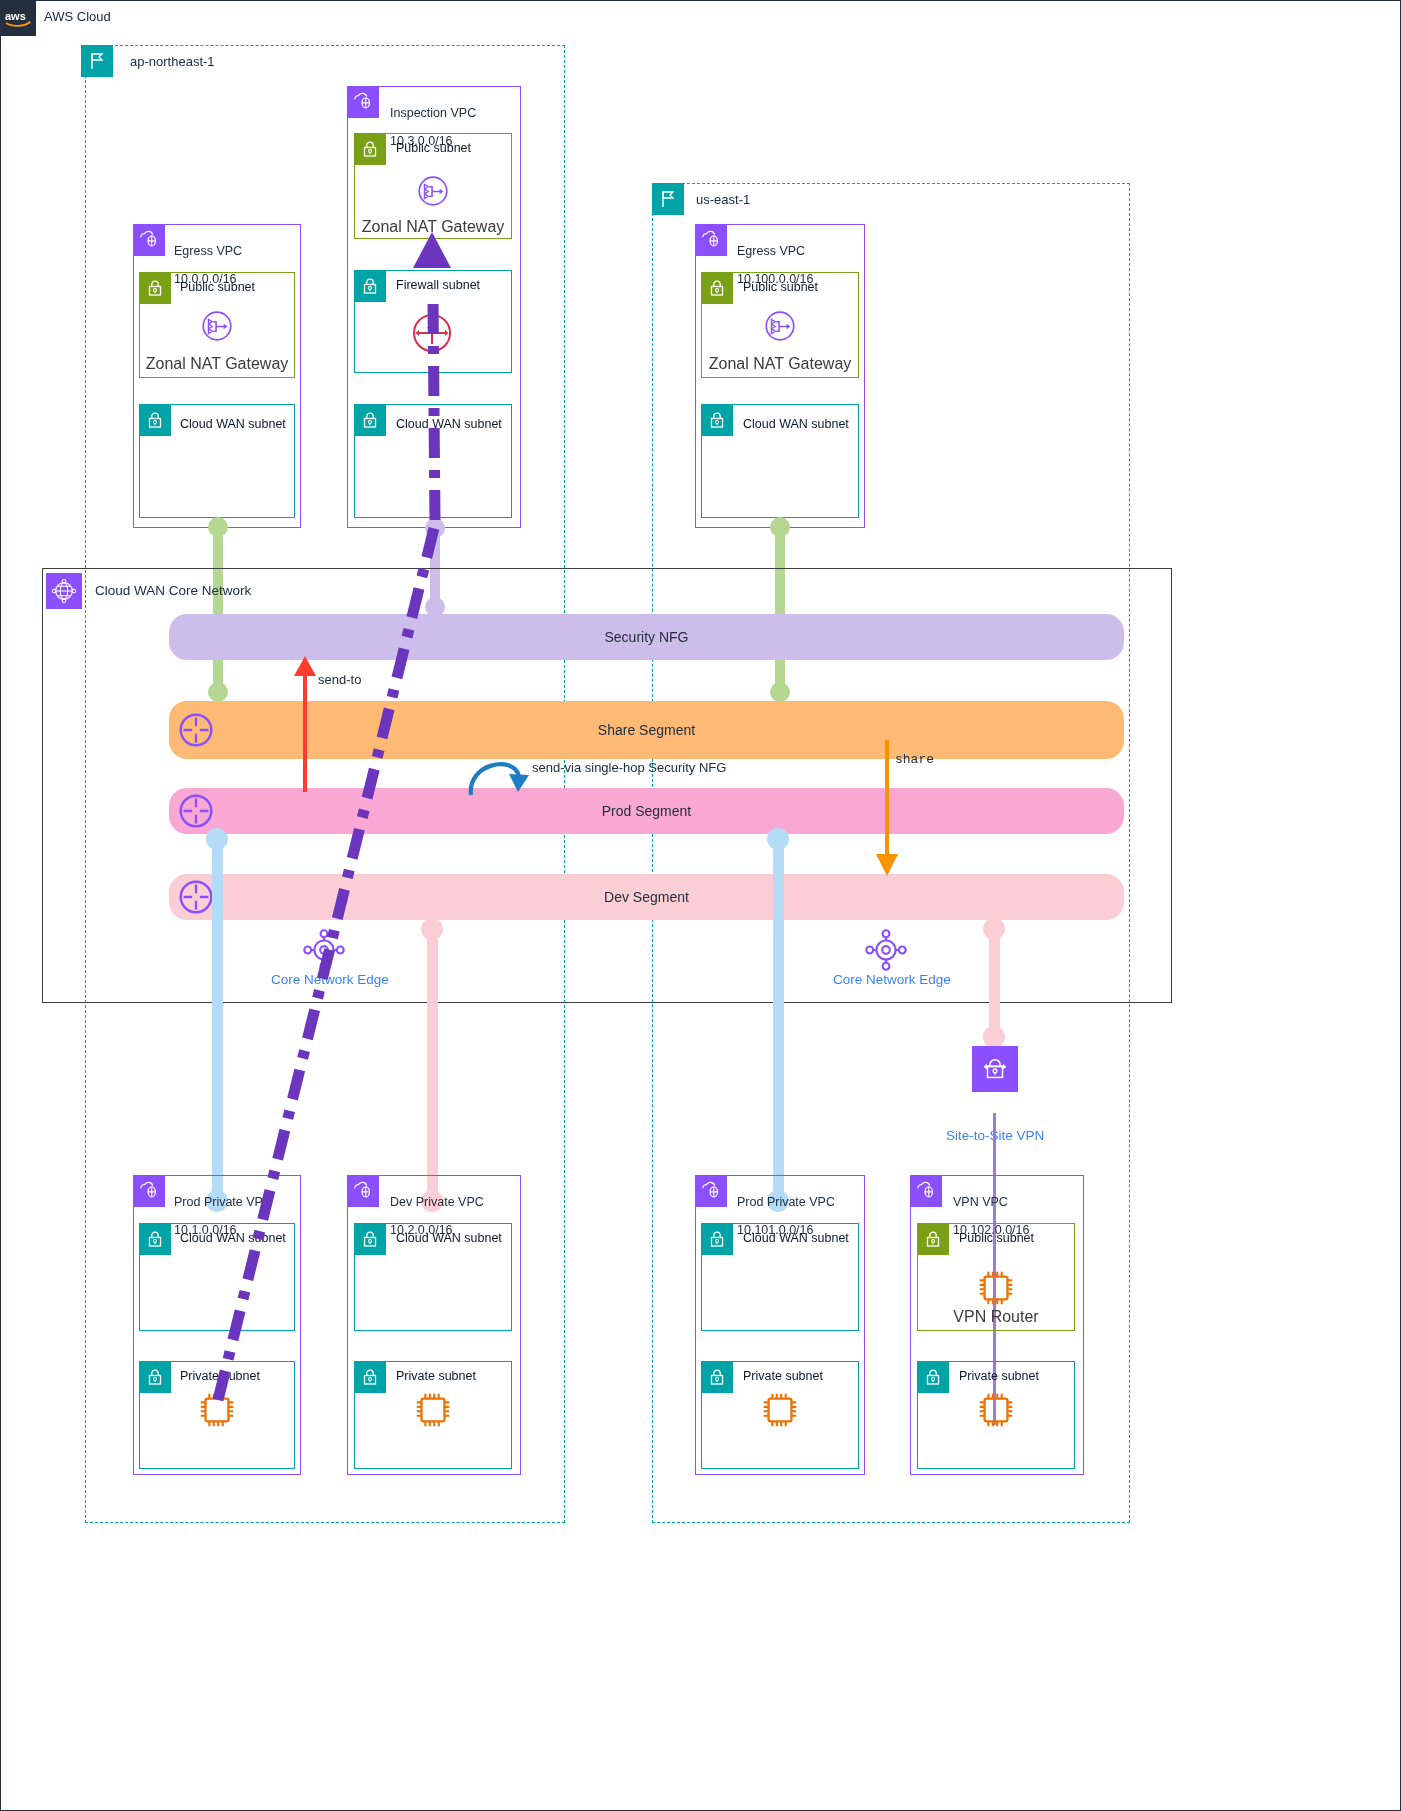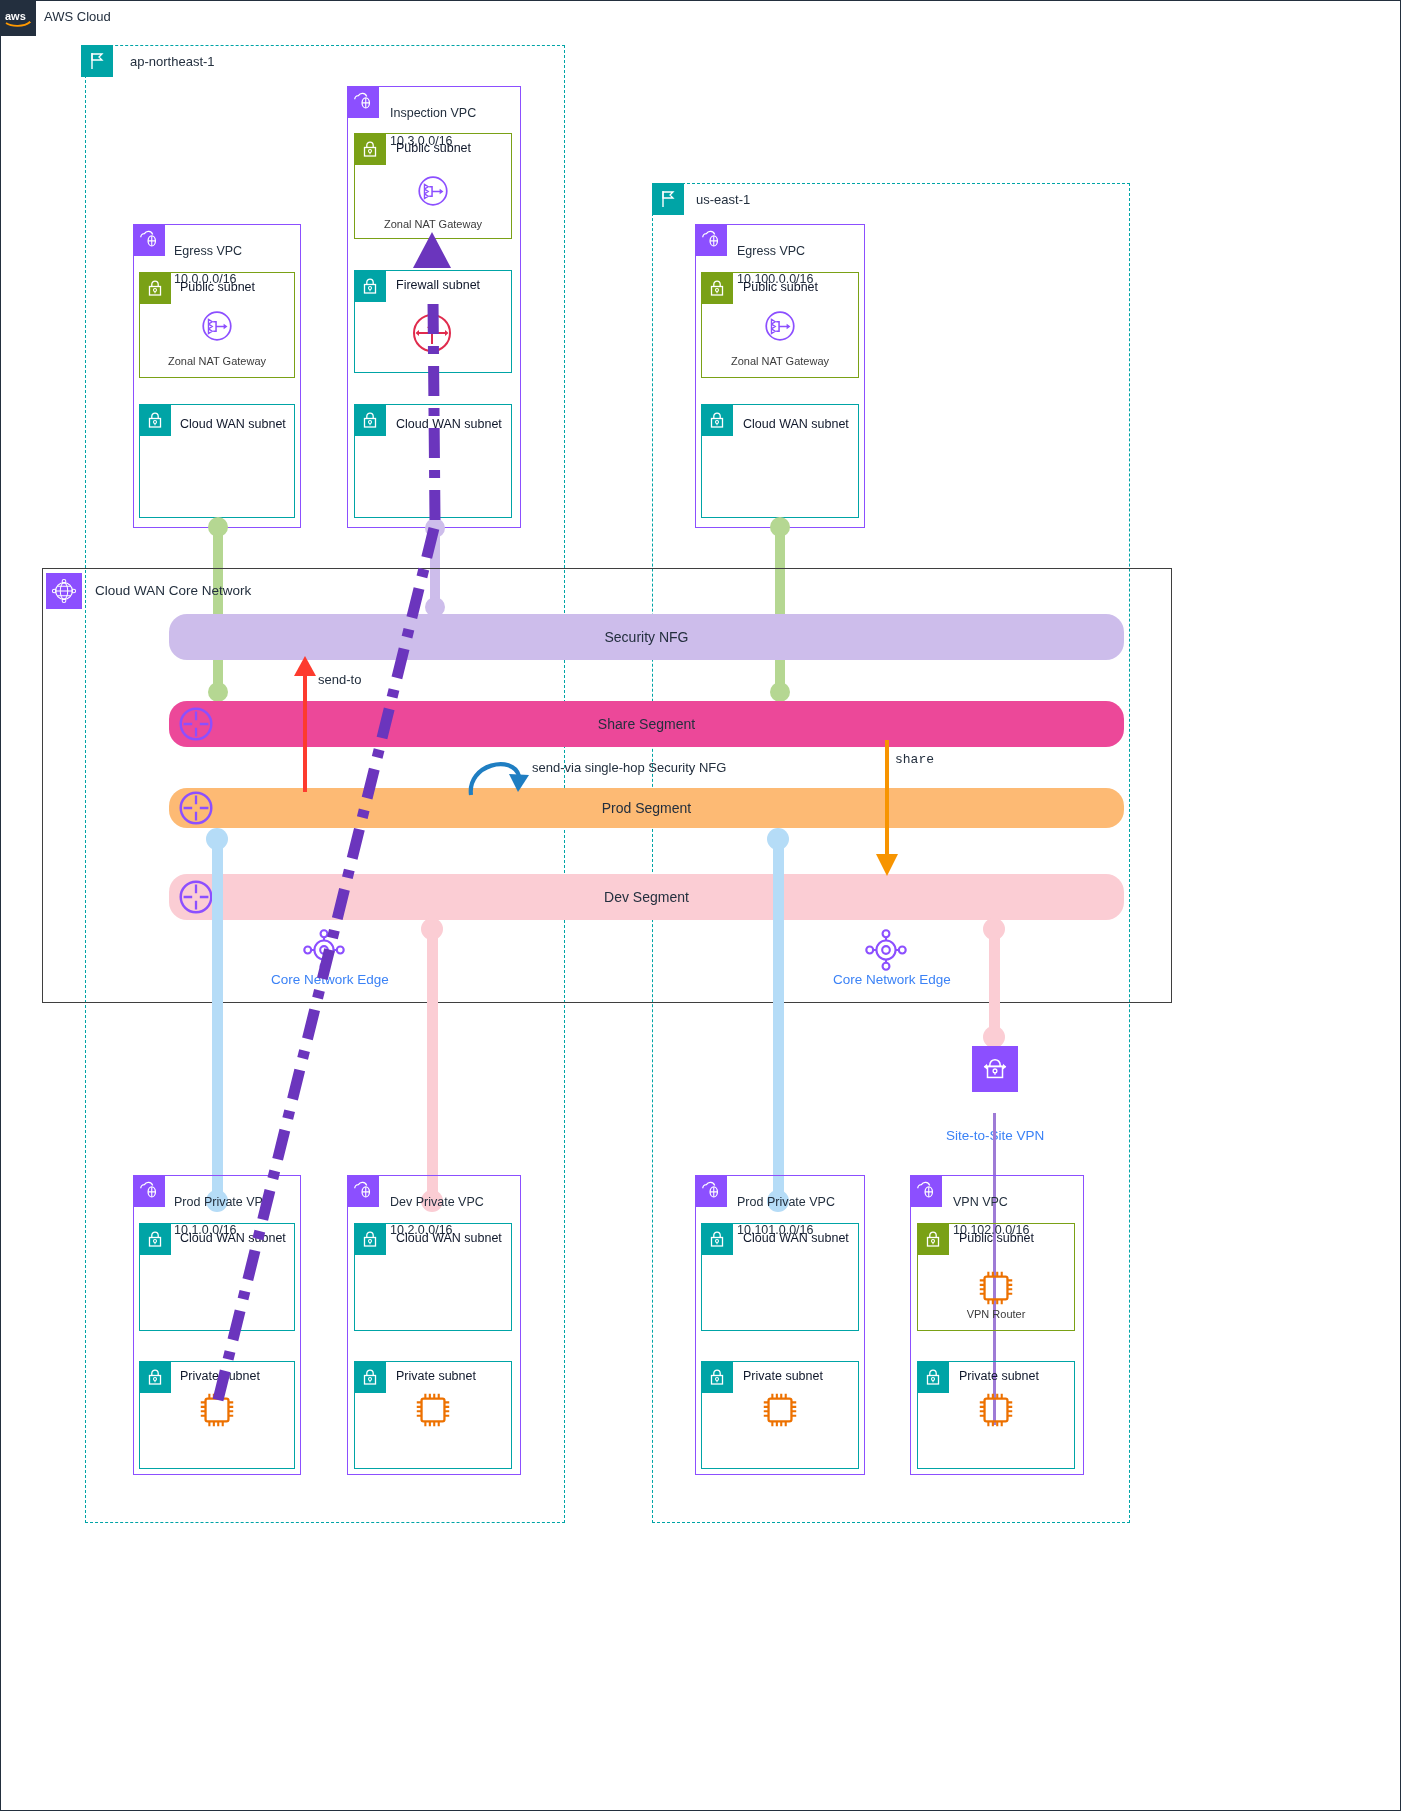--- a/index.html
+++ b/index.html
@@ -19,21 +19,21 @@
   .vpc-badge{width:32px;height:32px;background:#8c4fff;display:flex;align-items:center;justify-content:center;}
   .vpc-title{font-size:12.5px;line-height:14px;color:#232f3e;white-space:pre-line;}
   
   .subnet{box-sizing:border-box;}
   .subnet.public{border:1.4px solid #7aa116;}
   .subnet.private{border:1.4px solid #00a4a6;}
   .sn-badge{width:32px;height:32px;display:flex;align-items:center;justify-content:center;}
   .sn-badge.public{background:#7aa116;}
   .sn-badge.private{background:#00a4a6;}
   .sn-label{font-size:12.5px;color:#0f172a;white-space:nowrap;}
-  .res-label{font-size:11px;color:#3b3b3b;text-align:center;white-space:nowrap;}
+  .res-label{font-size:16px;color:#3b3b3b;text-align:center;white-space:nowrap;}
   
   #corenet{border:1.6px solid #3f3f3f;box-sizing:border-box;}
   #corenet-badge{width:36px;height:36px;background:#8c4fff;display:flex;align-items:center;justify-content:center;}
   #corenet-label{font-size:13.5px;color:#232f3e;}
   .seg{border-radius:18px;display:flex;align-items:center;justify-content:center;position:absolute;margin-left:40px;}
   .seg-name{font-size:14px;color:#232f3e;}
   .seg-icon{position:absolute;left:6px;top:50%;transform:translateY(-50%);}
   
   .conn{position:absolute;border-radius:6px;}
   .dot{position:absolute;border-radius:50%;}
@@ -249,34 +249,34 @@
       <circle cx="3.5" cy="14" r="2" stroke="#fff" stroke-width="1.1" fill="none"></circle>
       <circle cx="24.5" cy="14" r="2" stroke="#fff" stroke-width="1.1" fill="none"></circle>
     </svg>
   </div>
   <div class="abs" id="corenet-label" style="left:95px;top:583px;">Cloud WAN Core Network</div>
 
   <div class="seg" style="left:129px;top:614px;width:955px;height:46px;background:#cdbdeb;">
     <span class="seg-name">Security NFG</span>
   </div>
 
-  <div class="seg" style="left:129px;top:701px;width:955px;height:46px;background:#ec4899;">
+  <div class="seg" style="left:129px;top:701px;width:955px;height:58px;background:#fdba74;">
     <span class="seg-icon">
       <svg width="42" height="42" viewBox="0 0 44 44">
         <path d="M22 6 a16 16 0 0 1 16 16" stroke="#8c4fff" stroke-width="2.6" fill="none"></path>
         <path d="M38 22 a16 16 0 0 1 -16 16" stroke="#8c4fff" stroke-width="2.6" fill="none"></path>
         <path d="M22 38 a16 16 0 0 1 -16 -16" stroke="#8c4fff" stroke-width="2.6" fill="none"></path>
         <path d="M6 22 a16 16 0 0 1 16 -16" stroke="#8c4fff" stroke-width="2.6" fill="none"></path>
         <path d="M22 9 v9 M35 22 h-9 M22 35 v-9 M9 22 h9" stroke="#8c4fff" stroke-width="2.4"></path>
       </svg>
     </span>
     <span class="seg-name">Share Segment</span>
   </div>
 
-  <div class="seg" style="left:129px;top:788px;width:955px;height:40px;background:#fdba74;">
+  <div class="seg" style="left:129px;top:788px;width:955px;height:46px;background:#f9a8d4;">
     <span class="seg-icon">
       <svg width="42" height="42" viewBox="0 0 44 44">
         <path d="M22 6 a16 16 0 0 1 16 16" stroke="#8c4fff" stroke-width="2.6" fill="none"></path>
         <path d="M38 22 a16 16 0 0 1 -16 16" stroke="#8c4fff" stroke-width="2.6" fill="none"></path>
         <path d="M22 38 a16 16 0 0 1 -16 -16" stroke="#8c4fff" stroke-width="2.6" fill="none"></path>
         <path d="M6 22 a16 16 0 0 1 16 -16" stroke="#8c4fff" stroke-width="2.6" fill="none"></path>
         <path d="M22 9 v9 M35 22 h-9 M22 35 v-9 M9 22 h9" stroke="#8c4fff" stroke-width="2.4"></path>
       </svg>
     </span>
     <span class="seg-name">Prod Segment</span>

